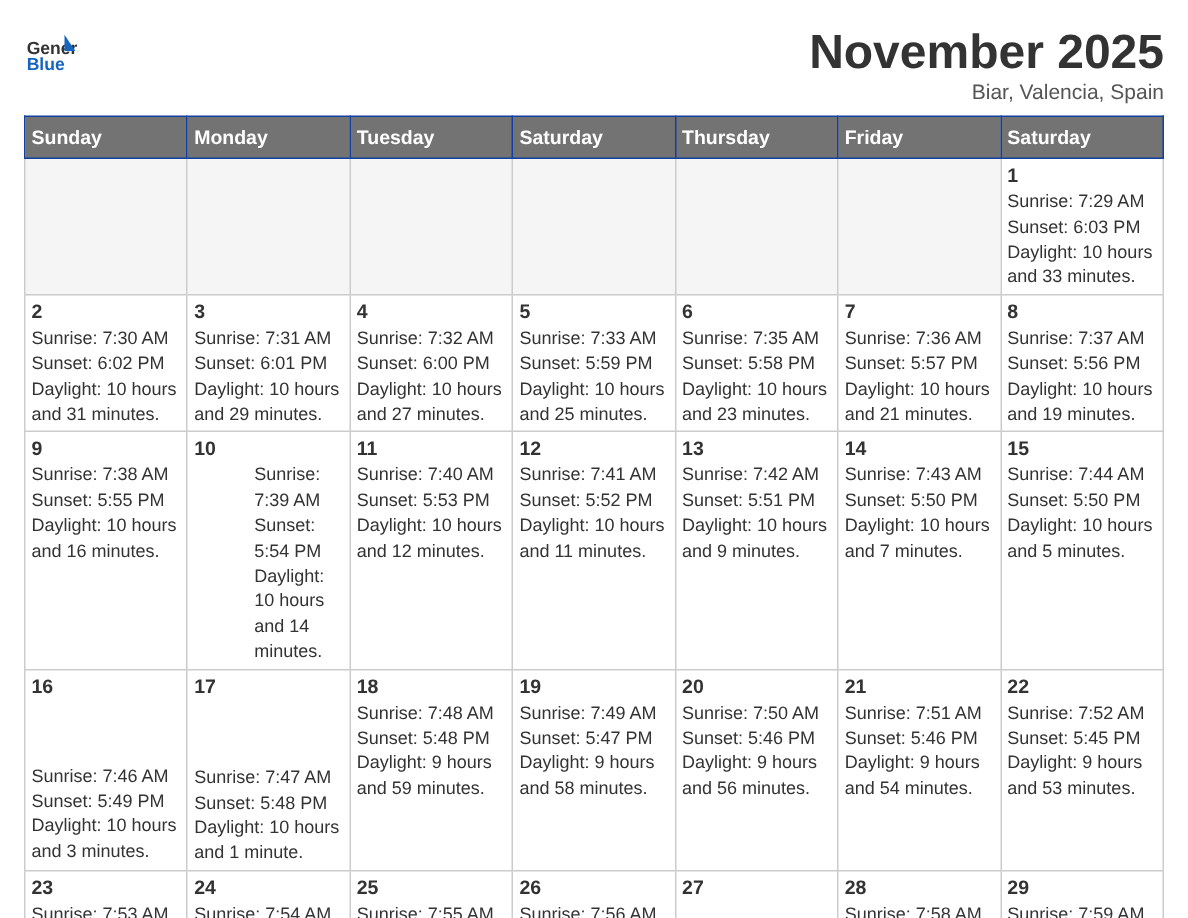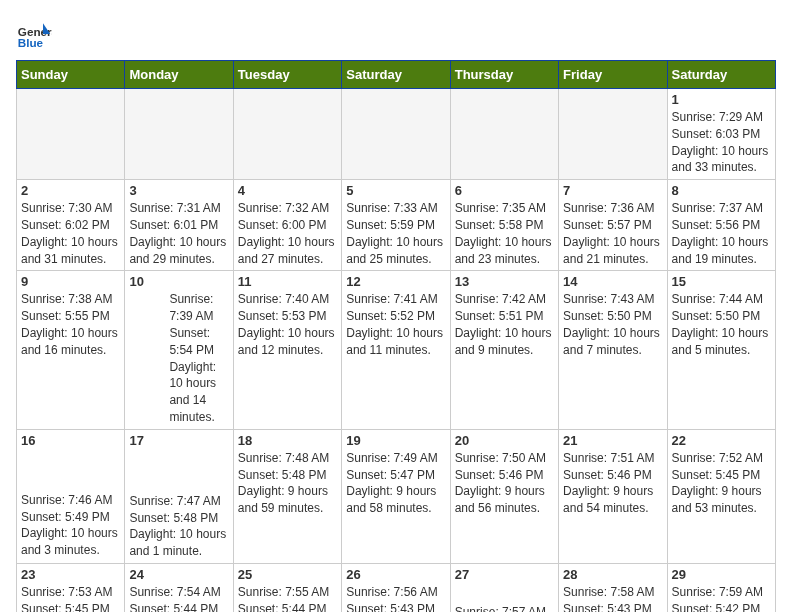--- a/index.html
+++ b/index.html
@@ -36,21 +36,21 @@
     .subtitle {
       font-size: 14px;
       color: #555;
     }
     .calendar {
       width: 100%;
       border-collapse: collapse;
       border: 1px solid #ccc;
     }
     .calendar th {
-      background-color: #4d7c0f;
+      background-color: #737373;
       color: #fff;
       font-size: 13px;
       font-weight: bold;
       padding: 6px 4px;
       text-align: left;
       border: 1px solid #1040a0;
     }
     .calendar td {
       vertical-align: top;
       border: 1px solid #ccc;
@@ -79,20 +79,24 @@
 </head>
 <body>
 
 <div class="header">
   <div class="logo">
     <svg class="logo-icon" viewBox="0 0 40 40">
       <text x="2" y="22" font-size="13" font-weight="bold" fill="#333">General</text>
       <text x="2" y="34" font-size="13" font-weight="bold" fill="#1565c0">Blue</text>
       <polygon points="30,8 38,20 30,20" fill="#1565c0"></polygon>
     </svg>
+  </div>
+  <div class="title-block">
+    <div class="month-title">November 2025</div>
+    <div class="subtitle">Biar, Valencia, Spain</div>
   </div>
 </div>
 
 <table class="calendar">
   <thead>
     <tr>
     <th>Sunday</th>
         <th>Monday</th>
         <th>Tuesday</th>
         <th>Saturday</th>

